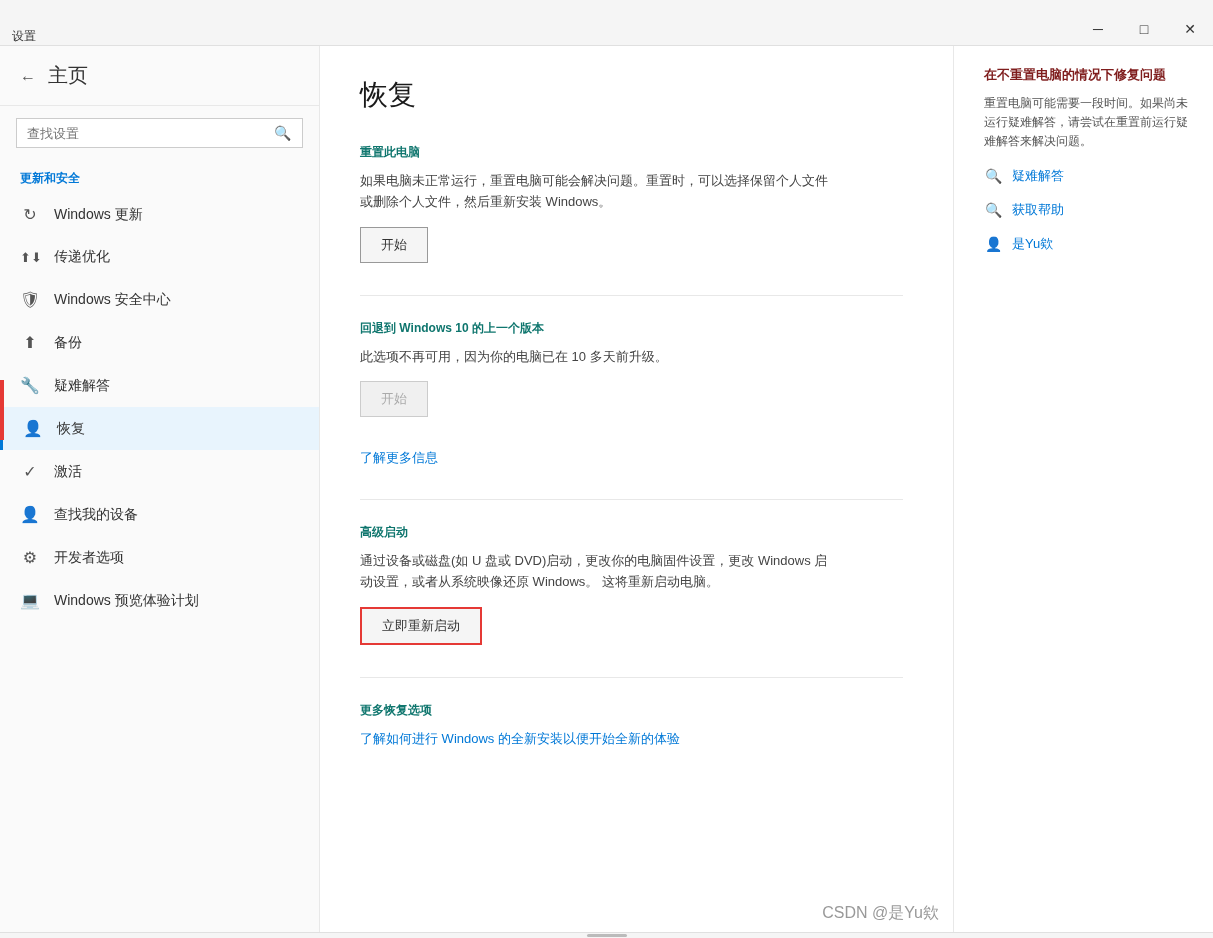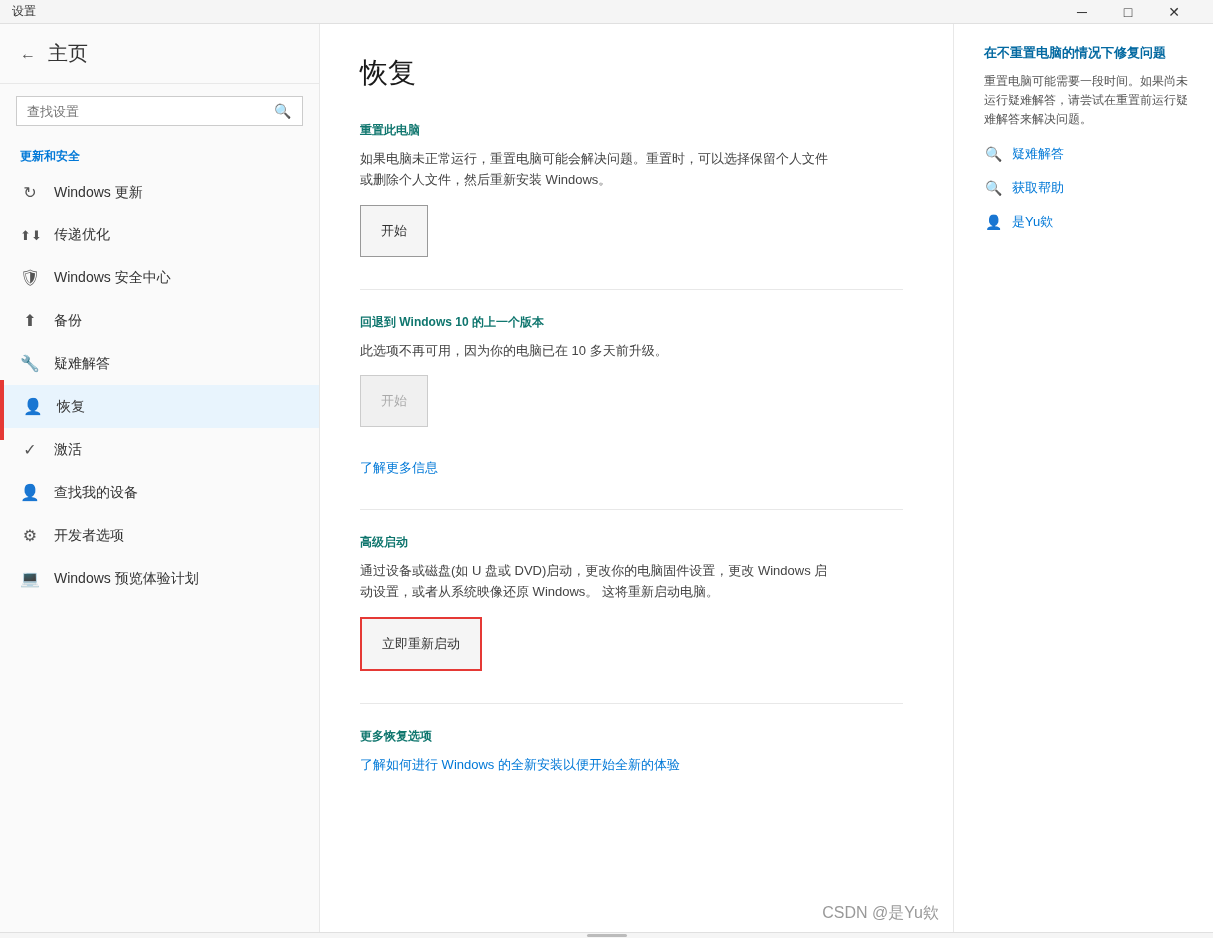--- a/index.html
+++ b/index.html
@@ -19,26 +19,26 @@
       height: 938px;
       background: #fff;
       display: flex;
       flex-direction: column;
       box-shadow: 0 2px 10px rgba(0,0,0,0.2);
       position: relative;
     }
 
     
     .title-bar {
-      height: 24px;
+      height: 46px;
       background: #f5f5f5;
       display: flex;
-      align-items: center;
+      align-items: flex-end;
       justify-content: space-between;
-      padding: 0 16px 0 12px;
+      padding: 0 0 0 12px;
       border-bottom: 1px solid #e0e0e0;
       flex-shrink: 0;
     }
     .title-bar-title {
       font-size: 12px;
       color: #333;
     }
     .title-bar-controls {
       display: flex;
       height: 32px;
@@ -167,21 +167,21 @@
     .section-desc {
       font-size: 13px;
       color: #444;
       line-height: 1.6;
       margin-bottom: 14px;
       max-width: 480px;
     }
 
     .btn {
       display: inline-block;
-      padding: 16px 20px;
+      padding: 8px 20px;
       font-size: 13px;
       border: 1px solid #999;
       background: #f5f5f5;
       color: #333;
       cursor: pointer;
       outline: none;
     }
     .btn:disabled, .btn.disabled {
       color: #aaa;
       background: #f0f0f0;
@@ -210,21 +210,21 @@
     .right-panel {
       width: 260px;
       flex-shrink: 0;
       padding: 20px 20px 20px 30px;
       border-left: 1px solid #e8e8e8;
     }
 
     .right-panel-title {
       font-size: 13px;
       font-weight: 600;
-      color: #0369a1;
+      color: #7f1d1d;
       margin-bottom: 10px;
     }
 
     .right-panel-desc {
       font-size: 12px;
       color: #555;
       line-height: 1.6;
       margin-bottom: 14px;
     }
 

